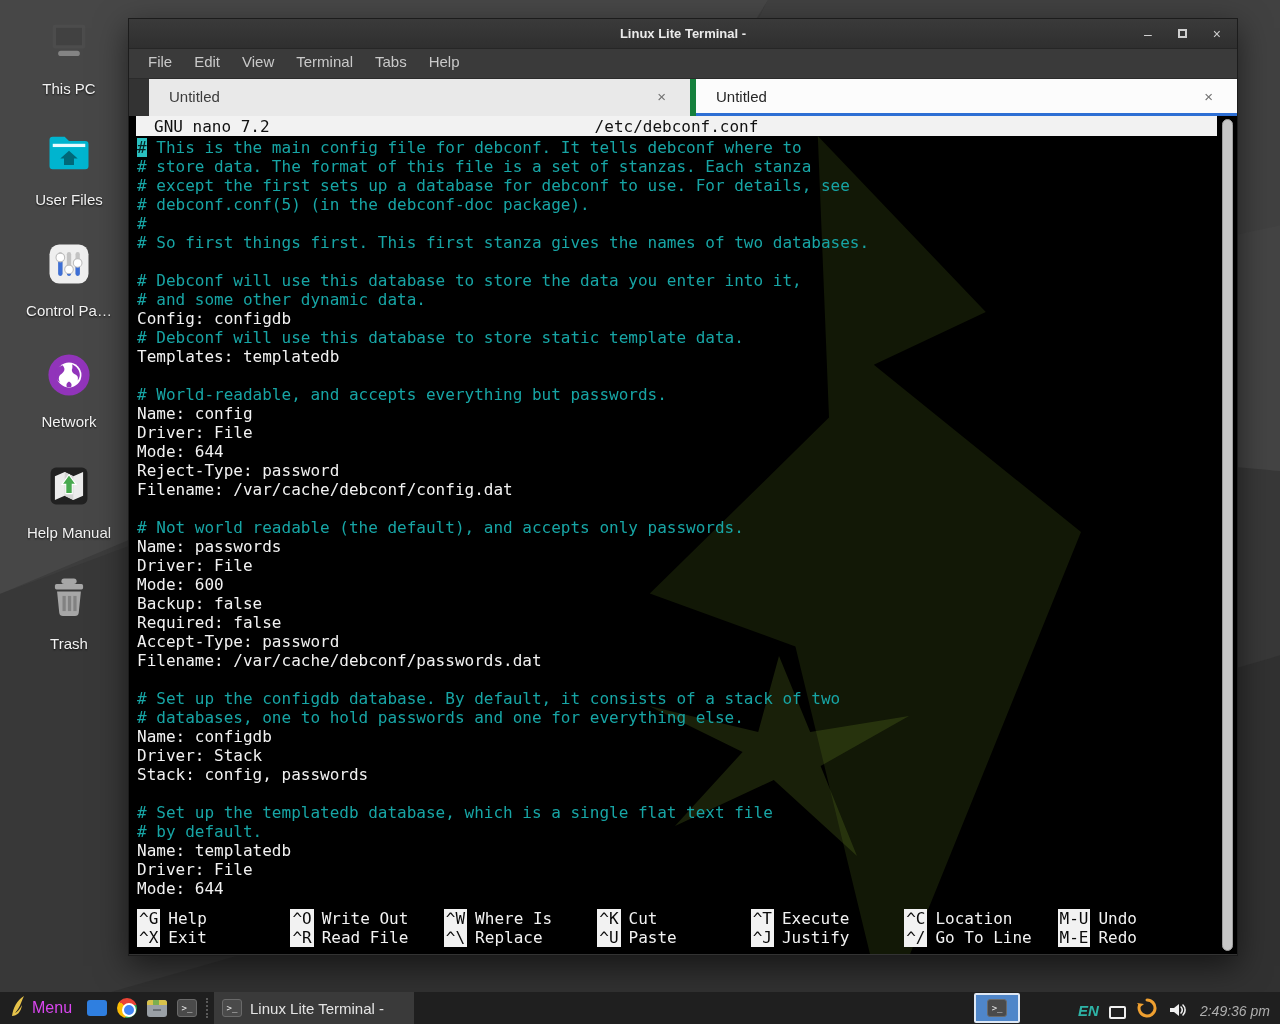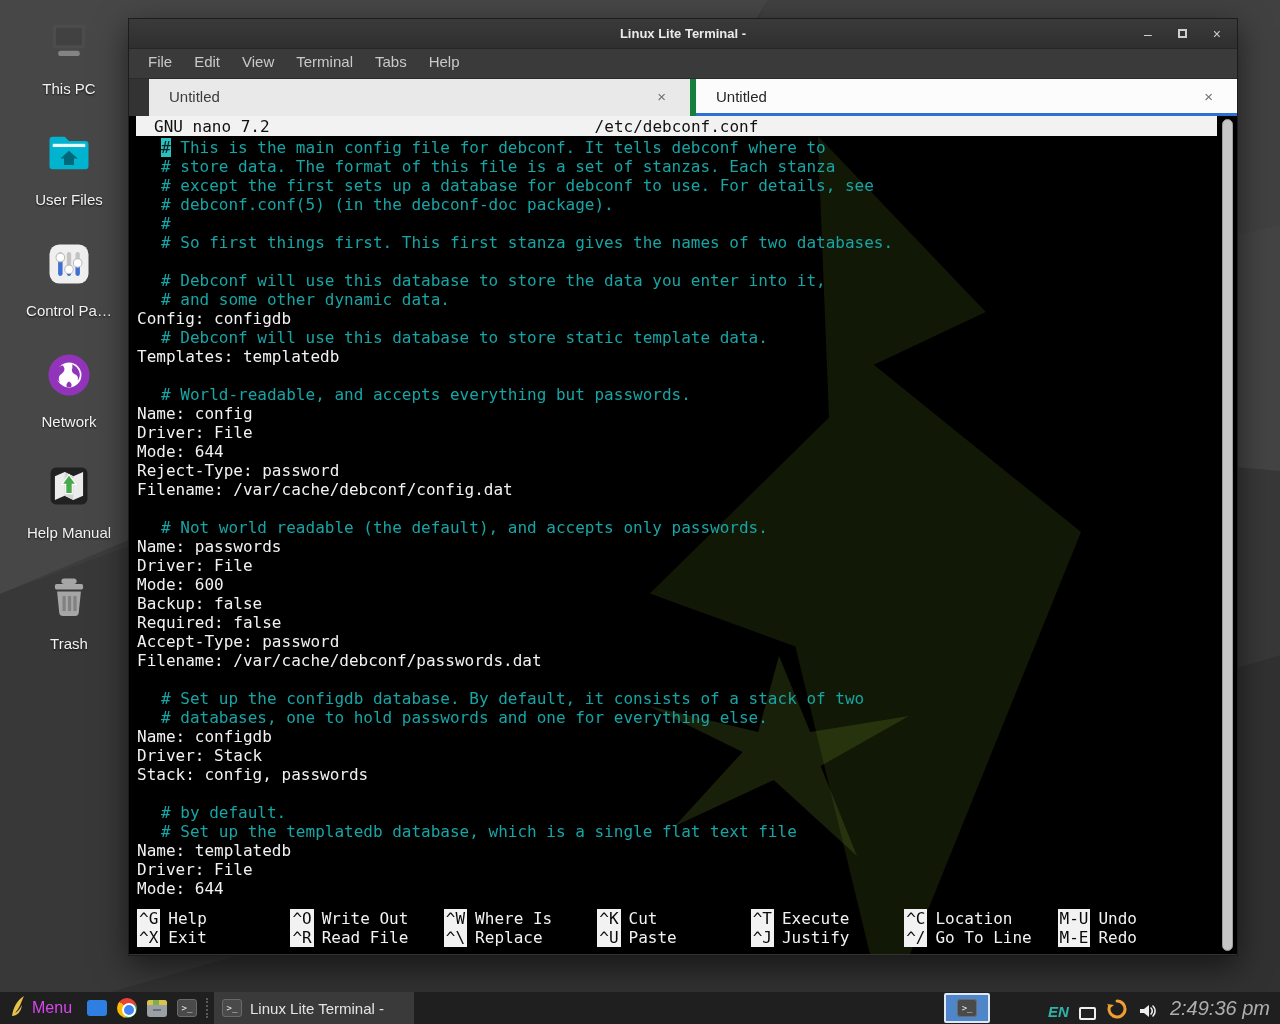--- a/index.html
+++ b/index.html
@@ -50,21 +50,21 @@
   .g1{left:420px;top:20px;width:560px;height:880px;background:rgba(115,150,40,.16);
     clip-path:polygon(48% 0,78% 20%,58% 26%,95% 45%,60% 100%,44% 58%,18% 52%,50% 32%);}
   .g2{left:520px;top:540px;width:260px;height:200px;background:rgba(125,160,45,.20);
     clip-path:polygon(50% 0,62% 38%,100% 30%,66% 55%,80% 100%,48% 62%,10% 85%,36% 48%,0 25%,42% 38%);}
   .nano-head{position:relative;height:20px;margin:0 20px 0 7px;background:#f2f2f2;color:#111;
     display:flex;align-items:center;}
   .nano-ver{padding-left:18px;}
   .nano-path{position:absolute;left:0;right:0;text-align:center;}
   .tlines{position:relative;padding-left:8px;padding-top:2px;}
   .tline{height:19px;white-space:pre;color:#f2f2f2;}
-  .tline.c{color:#17a5a5;margin-left:24px;}
+  .tline.c{color:#17a5a5;}
   .cursor{background:#2ac0c0;color:#062020;}
   .sbar{position:absolute;left:8px;right:26px;bottom:7px;display:grid;
     grid-template-columns:repeat(7,1fr);row-gap:0;}
   .sc-col{display:flex;flex-direction:column;}
   .sc-item{height:19px;display:flex;align-items:center;color:#f2f2f2;}
   .sc-key{background:#f2f2f2;color:#0a0a0a;padding:0 2px;}
   .sc-label{margin-left:8px;}
   .term-scroll{position:absolute;top:3px;bottom:3px;right:4px;width:11px;border-radius:6px;
     background:#c6c6c6;border:1px solid #9d9d9d;cursor:pointer;}
 
@@ -89,21 +89,21 @@
   .taskbtn{display:flex;align-items:center;gap:8px;height:32px;padding:0 14px 0 8px;background:#3a3a3a;
     min-width:200px;cursor:pointer;}
   .taskbtn .tklabel{color:#e3e3e3;font-size:15px;white-space:nowrap;}
   .tb-spacer{flex:1;}
   .tray-focus{width:46px;height:30px;background:#4f86c9;border:2px solid #dfe8f4;border-radius:2px;
     display:flex;align-items:center;justify-content:center;margin-right:58px;cursor:pointer;}
   .tray{display:flex;align-items:flex-end;gap:10px;padding-right:10px;font-style:italic;}
   .kbd-ind{color:#2eb3a6;font-size:15px;font-weight:bold;cursor:pointer;}
   .mon-ico{width:17px;height:13px;border:2px solid #efefef;border-radius:2px;position:relative;cursor:pointer;}
   .upd-ico,.spk-ico{cursor:pointer;display:flex;}
-  .clock{color:#aeaeae;font-size:20px;margin-left:4px;cursor:pointer;white-space:nowrap;}
+  .clock{color:#aeaeae;font-size:14px;margin-left:4px;cursor:pointer;white-space:nowrap;}
 </style>
 </head>
 <body>
 
 <div class="desktop">
   <div class="shard s1"></div>
   <div class="shard s2"></div>
   <div class="shard s3"></div>
   <div class="shard s4"></div>
   <div class="shard s5"></div>
@@ -247,22 +247,22 @@
           <div class="tline p">Required: false</div>
           <div class="tline p">Accept-Type: password</div>
           <div class="tline p">Filename: /var/cache/debconf/passwords.dat</div>
           <div class="tline p"> </div>
           <div class="tline c"># Set up the configdb database. By default, it consists of a stack of two</div>
           <div class="tline c"># databases, one to hold passwords and one for everything else.</div>
           <div class="tline p">Name: configdb</div>
           <div class="tline p">Driver: Stack</div>
           <div class="tline p">Stack: config, passwords</div>
           <div class="tline p"> </div>
+          <div class="tline c"># Set up the templatedb database, which is a single flat text file</div>
           <div class="tline c"># by default.</div>
-          <div class="tline c"># Set up the templatedb database, which is a single flat text file</div>
           <div class="tline p">Name: templatedb</div>
           <div class="tline p">Driver: File</div>
           <div class="tline p">Mode: 644</div>
         </div>
       <div class="sbar">
           <div class="sc-col">
             <div class="sc-item">
               <span class="sc-key">^G</span>
               <span class="sc-label">Help</span>
             </div>

